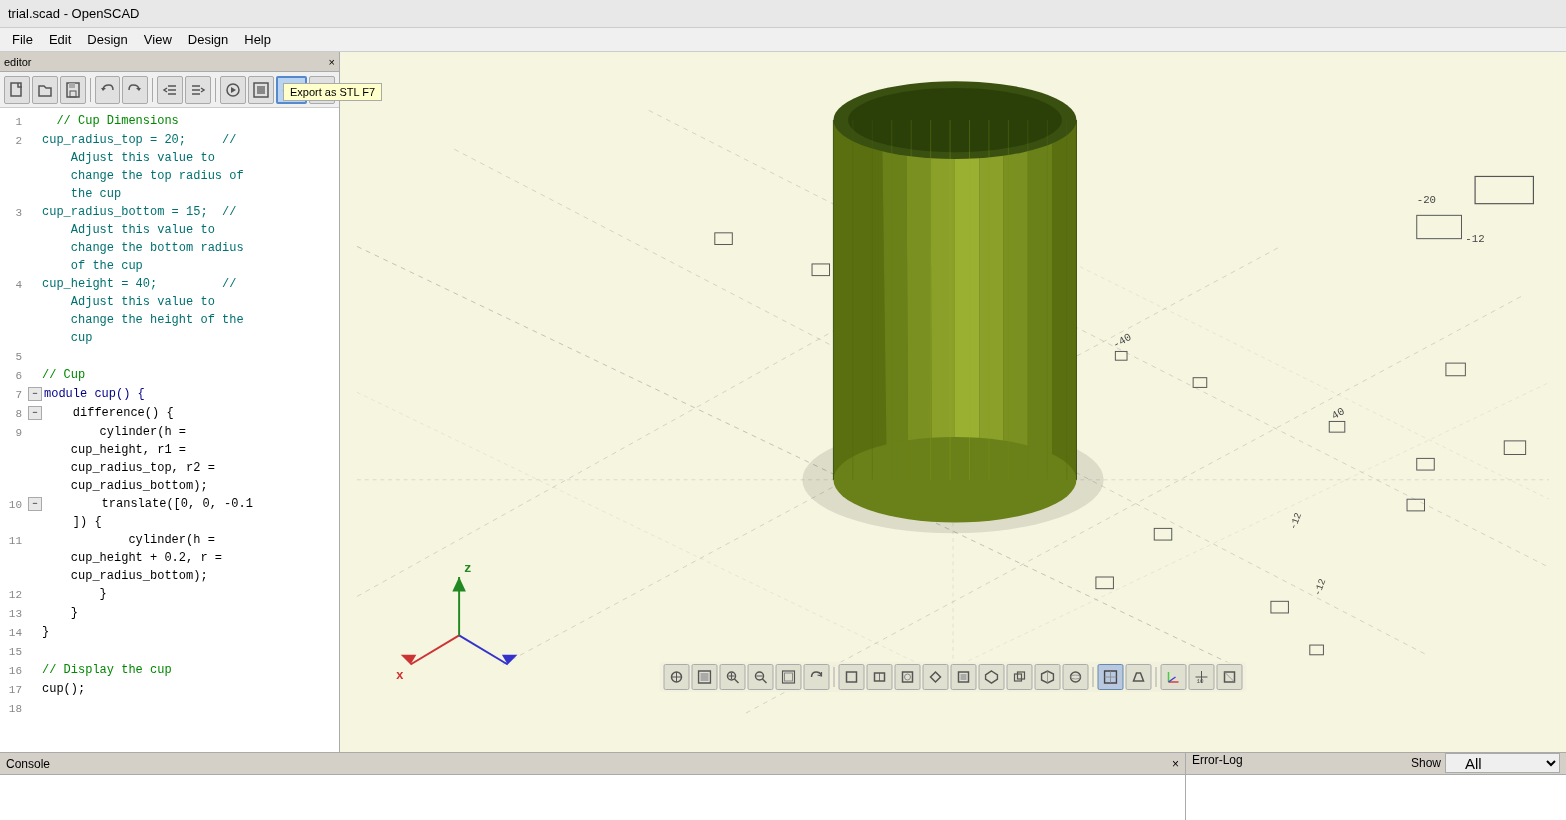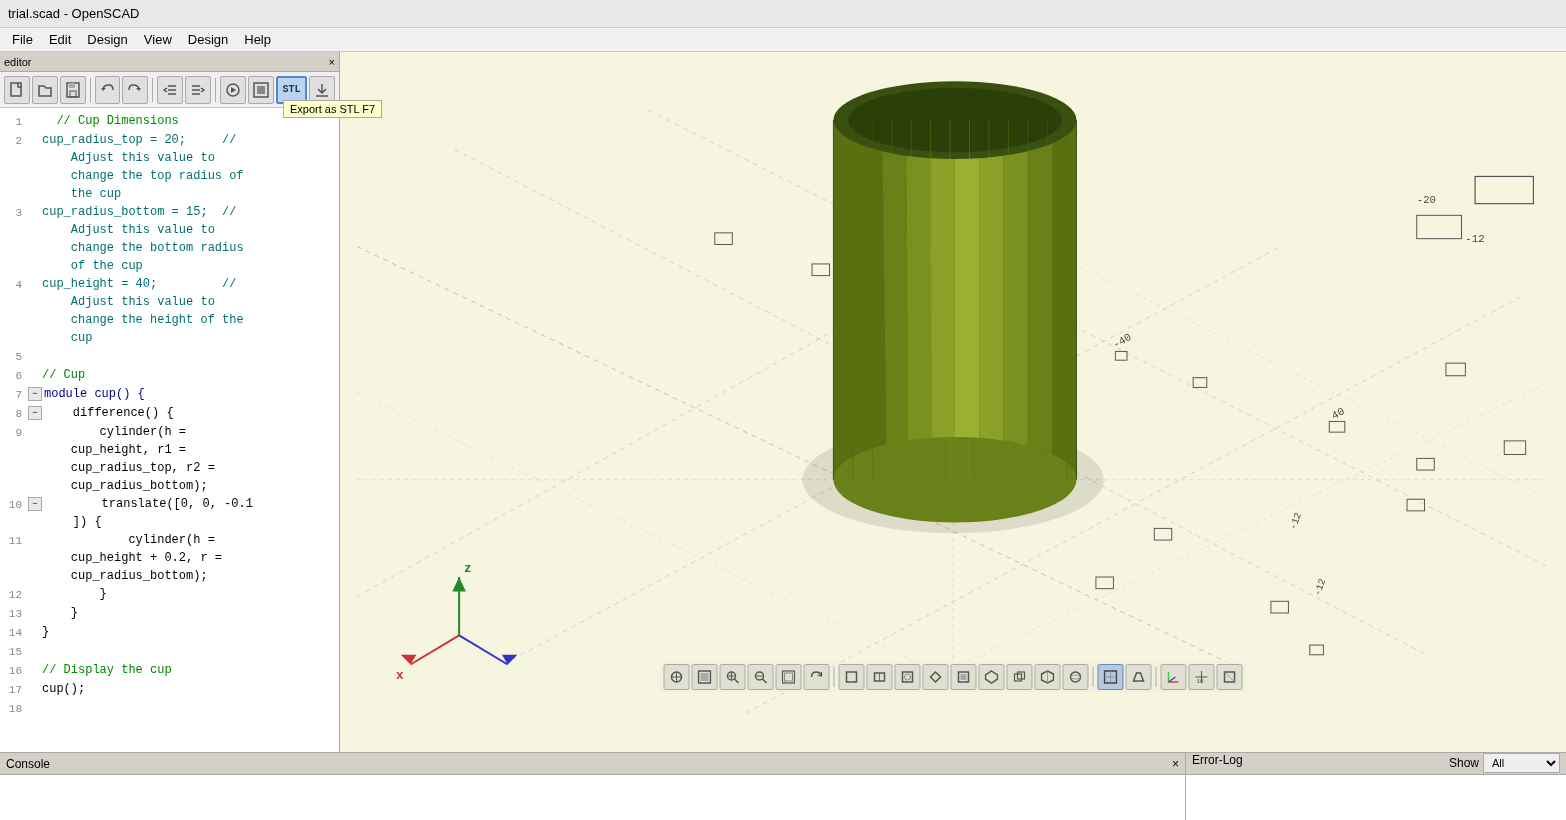--- a/index.html
+++ b/index.html
@@ -257,38 +257,38 @@
     }
 
     #errorlog-filter {
       display: flex;
       align-items: center;
       gap: 4px;
       margin-left: auto;
     }
 
     select.small-select {
-      font-size: 11px;
+      font-size: 15px;
       height: 20px;
-      padding: 0 4px;
+      padding: 0 15px;
       border: 1px solid #aaa;
     }
 
     
     .tooltip {
       position: absolute;
       background: #ffffcc;
       border: 1px solid #aaa;
       padding: 2px 6px;
       font-size: 11px;
       font-family: Arial, sans-serif;
       pointer-events: none;
       white-space: nowrap;
       z-index: 100;
-      top: 100px;
+      top: 83px;
       left: 283px;
     }
   </style>
 </head>
 <body>
 
 <div id="titlebar">
   <span>trial.scad - OpenSCAD</span>
 </div>
 

